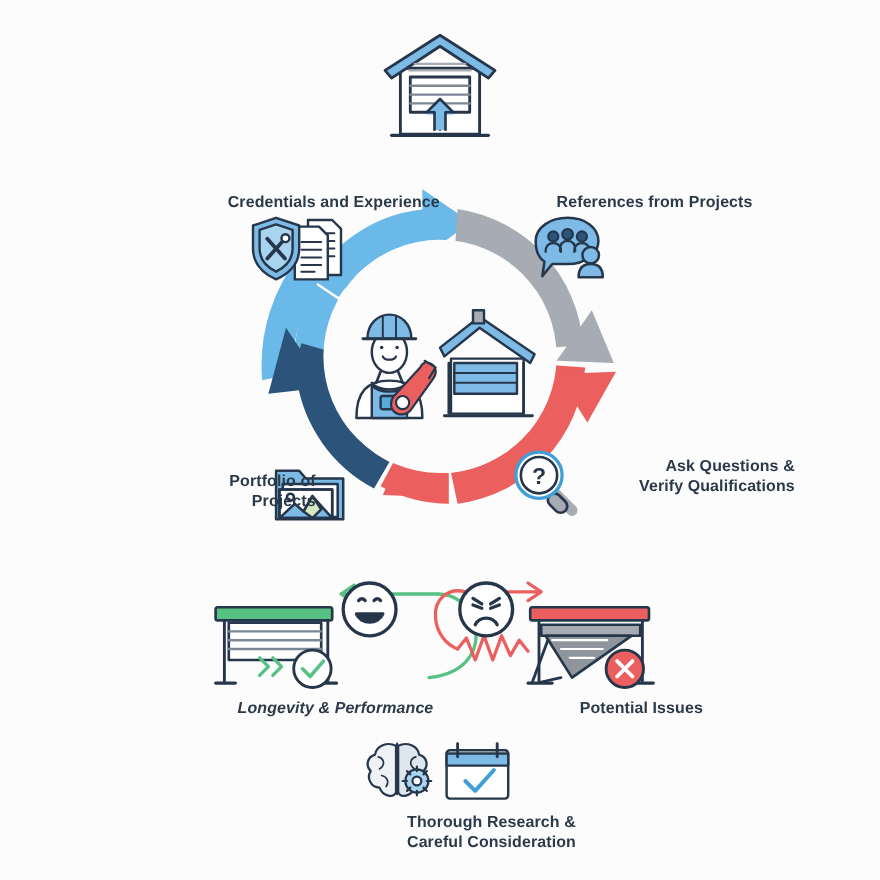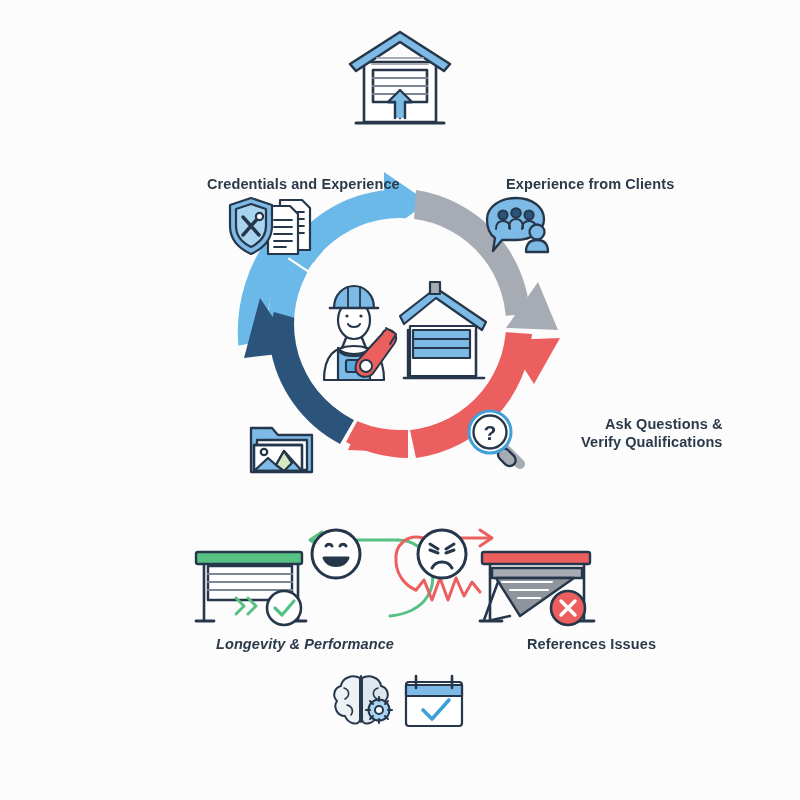--- a/index.html
+++ b/index.html
@@ -299,24 +299,28 @@
         <rect x="76" y="10" width="56" height="44" rx="3" fill="#ffffff"></rect>
         <path d="M76 13 H132 V24 H76 Z" fill="#7dbbe6"></path>
         <path d="M86 4 V16 M122 4 V16" stroke-width="2.6"></path>
         <path d="M93 38 L102 47 L119 28" stroke="#3f9fd8" stroke-width="3.6"></path>
       </g>
     </svg>
   </div>
 
   <div class="lbl lbl-cred">Credentials and Experience</div>
 
-  <div class="lbl lbl-refs">Experience from Clients</div>
+  <div class="lbl lbl-refs">References from Projects</div>
 
   <div class="lbl lbl-ask">Ask Questions &amp;
 Verify Qualifications</div>
 
+  <div class="lbl lbl-port">Portfolio of
+Projects</div>
 
   <div class="lbl lbl-long">Longevity &amp; Performance</div>
 
-  <div class="lbl lbl-pot">References Issues</div>
-
+  <div class="lbl lbl-pot">Potential Issues</div>
+
+  <div class="lbl lbl-res">Thorough Research &amp;
+Careful Consideration</div>
 
 </div>
 
 </body></html>

